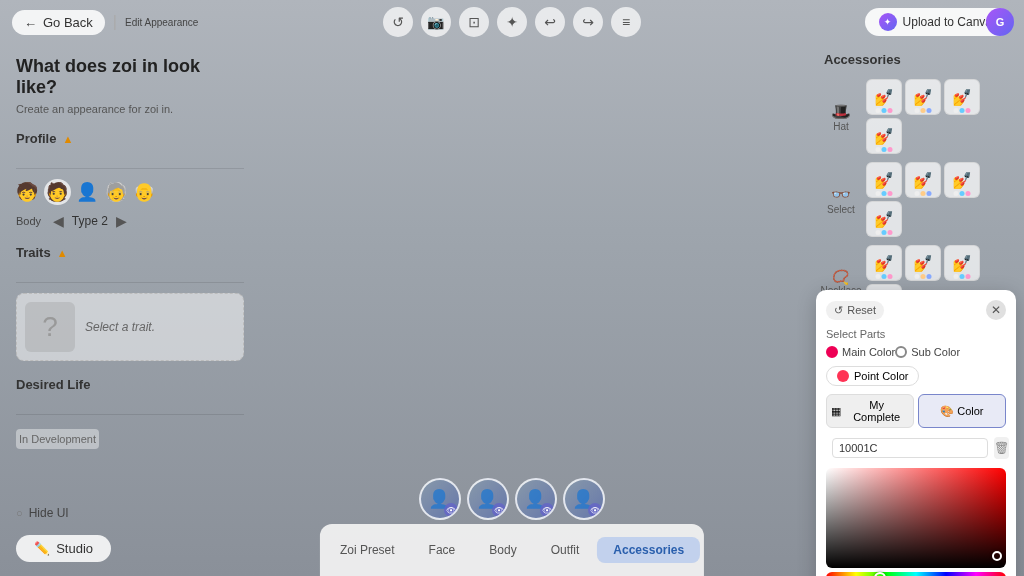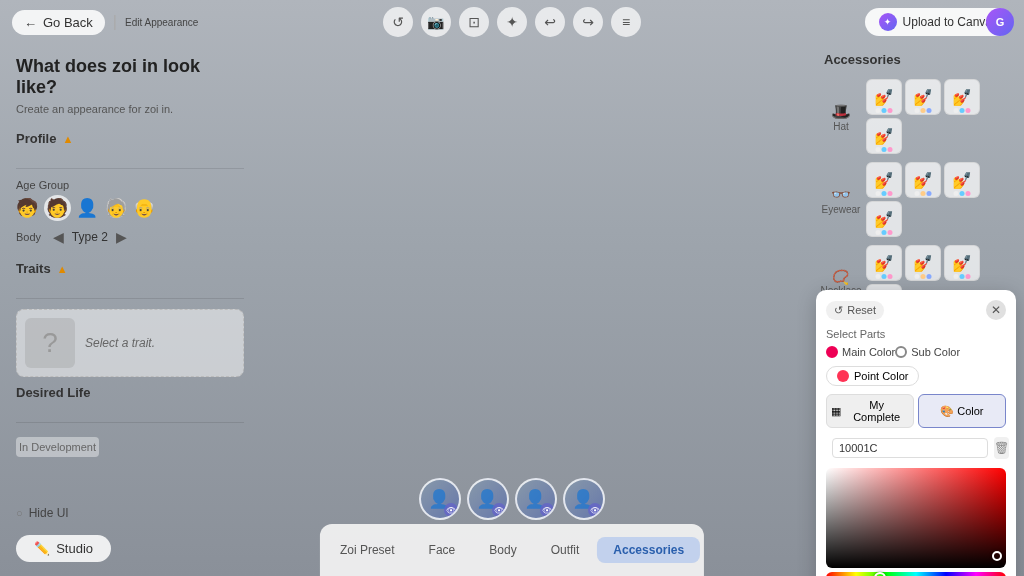--- a/index.html
+++ b/index.html
@@ -100,21 +100,21 @@
       font-size: 18px; color: #aaa; cursor: pointer;
     }
     .age-icon.active { color: #6b6b6b; background: rgba(255,255,255,0.7); border-radius: 50%; }
     .body-row {
       display: flex; align-items: center; gap: 8px;
       margin-bottom: 16px;
     }
     .arrow-btn { background: none; border: none; cursor: pointer; font-size: 14px; color: #555; }
     .body-type-label { font-size: 12px; color: #333; }
 
-    .traits-section { margin-bottom: 8px; }
+    .traits-section { margin-bottom: 16px; }
     .trait-box {
       display: flex; align-items: center; gap: 10px;
       background: rgba(255,255,255,0.5);
       border: 1px dashed #bbb;
       border-radius: 8px;
       padding: 8px;
     }
     .trait-placeholder {
       width: 50px; height: 50px;
       background: rgba(150,150,150,0.3);
@@ -494,21 +494,20 @@
     <div class="what-title">What does zoi in look like?</div>
     <div class="what-sub">Create an appearance for zoi in.</div>
   </div>
 
   <div class="section-header">
     <span>Profile</span>
     <span class="warn-icon">▲</span>
   </div>
 
   <div class="age-row-container">
-    <div class="row-label">Age Group</div>
     <div class="age-group-row">
       <span class="age-icon">🧒</span>
       <span class="age-icon active" style="background:rgba(255,255,255,0.7);border-radius:50%;padding:2px;">🧑</span>
       <span class="age-icon">👤</span>
       <span class="age-icon">🧓</span>
       <span class="age-icon">👴</span>
     </div>
   </div>
 
   <div class="body-row">
@@ -589,21 +588,21 @@
             <span class="color-dot" style="background:#6cf;"></span>
             <span class="color-dot" style="background:#f9c;"></span>
           </div>
       </div>
     </div>
   </div>
 
   <div class="accessory-row">
     <div style="display:flex;flex-direction:column;align-items:center;width:42px;">
       <span style="font-size:16px;">👓</span>
-      <span class="accessory-label">Eyewear</span>
+      <span class="accessory-label">Select</span>
     </div>
     <div class="accessory-items">
       <div class="accessory-item">
         <span class="item-img">💅</span>
         <div class="color-dots">
             <span class="color-dot" style="background:#eee;"></span>
             <span class="color-dot" style="background:#6cf;"></span>
             <span class="color-dot" style="background:#f9c;"></span>
           </div>
       </div>

